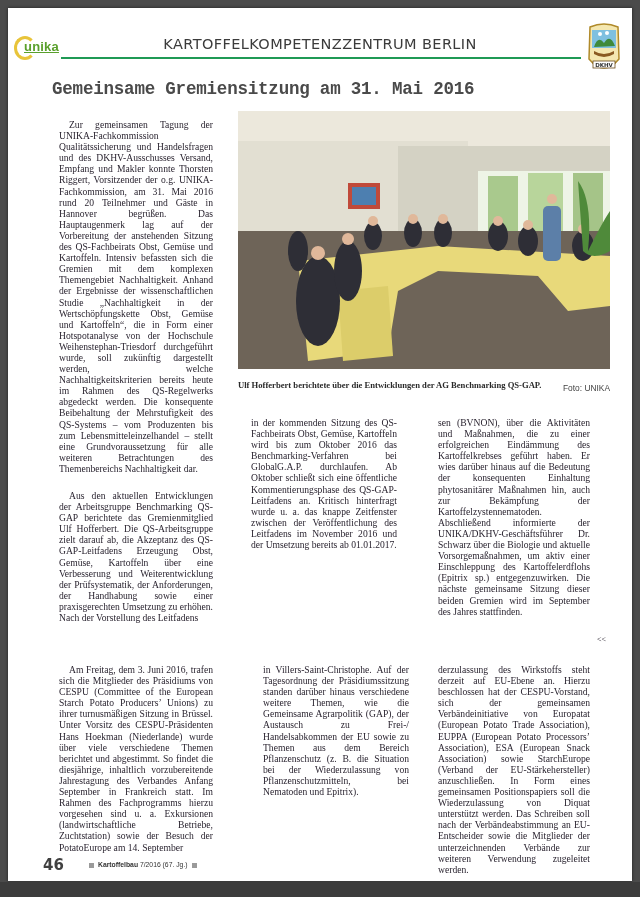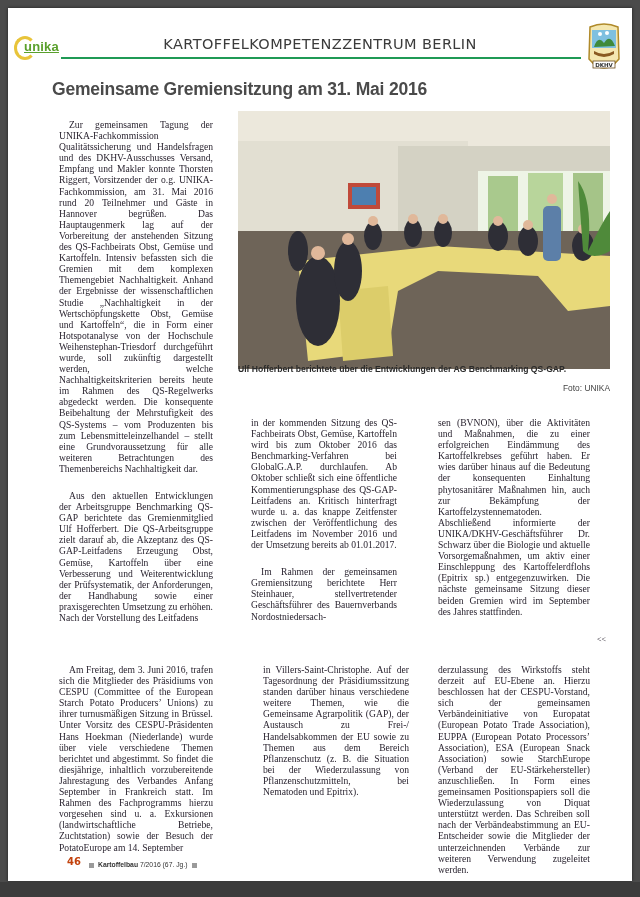--- a/index.html
+++ b/index.html
@@ -9,36 +9,36 @@
 
   
   .logo-unika { position:absolute; left:6px; top:28px; width:60px; height:26px; }
   .logo-unika .arc { position:absolute; left:0; top:0; width:22px; height:24px; border:3px solid #e8c43a; border-right-color:transparent; border-radius:50%; box-sizing:border-box; }
   .logo-unika .txt { position:absolute; left:10px; top:3px; font-family:"Liberation Sans", sans-serif; font-size:13px; font-weight:bold; color:#5aa02c; letter-spacing:0.2px;text-decoration:underline; }
   .header-title { position:absolute; left:0; width:624px; top:28px; text-align:center; font-family:"DejaVu Sans", sans-serif; font-size:14.5px; color:#3b3b3b; letter-spacing:0.4px; }
   .header-rule { position:absolute; left:53px; width:520px; top:49px; height:2px; background:#1f9a55; }
   .logo-dkhv { position:absolute; left:578px; top:15px; width:36px; height:52px; }
 
   
-  .h1 { position:absolute; left:44px; top:71px; font-family:Liberation Sans, sans-serif; font-size:17.5px; font-weight:bold; color:#4a4a4a; letter-spacing:-0.2px; }
+  .h1 { position:absolute; left:44px; top:71px; font-family:Liberation Mono, monospace; font-size:17.5px; font-weight:bold; color:#4a4a4a; letter-spacing:-0.2px; }
   .h2 { position:absolute; left:44px; top:614px; font-family:"DejaVu Sans", sans-serif; font-size:17.5px; font-weight:bold; color:#4a4a4a; letter-spacing:-0.2px; }
 
   .col { position:absolute; font-size:9.6px; line-height:11.1px; color:#2a2430; text-align:justify; hyphens:manual; }
   .col p { margin:16px; text-indent:10px; }
   .col p + p { margin-top:11px; }
   .col p.noindent { text-indent:0; }
   .end-mark { float:right; font-size:8px; margin-top:1px; }
 
   
   .photo { position:absolute; left:230px; top:103px; width:372px; height:258px; overflow:hidden; background:#d9d6cc; }
-  .caption { position:absolute; left:230px; top:356px; width:372px; font-family:Liberation Sans, sans-serif; font-size:8.6px; font-weight:bold; color:#2a2a2a; }
+  .caption { position:absolute; left:230px; top:372px; width:372px; font-family:Liberation Serif, serif; font-size:8.6px; font-weight:bold; color:#2a2a2a; }
   .credit { position:absolute; left:230px; top:375px; width:372px; text-align:right; font-family:"Liberation Sans", sans-serif; font-size:8.4px; color:#444; }
 
   
-  .page-num { position:absolute; left:59px; top:848px; font-family:"DejaVu Sans", sans-serif; font-size:10px; font-weight:bold; color:#c2410c; }
+  .page-num { position:absolute; left:35px; top:848px; font-family:"DejaVu Sans", sans-serif; font-size:15px; font-weight:bold; color:#404040; }
   .footer-mag { position:absolute; left:77px; top:853px; font-family:"Liberation Sans", sans-serif; font-size:6.8px; color:#333; }
   .footer-mag b { font-weight:bold; }
   .sq { display:inline-block; width:5px; height:5px; background:#9a9a9a; vertical-align:middle; margin:0 4px; }
 </style>
 </head>
 <body>
 
 <div class="page">
 
   <div class="logo-unika">
@@ -104,21 +104,20 @@
         <circle cx="345" cy="118" r="5"></circle>
       </g>
       <path d="M340 70 Q355 90 350 140 Q365 110 372 100 L372 140 Q355 150 345 140 Z" fill="#4f8a3a"></path>
     </svg>
   </div>
   <div class="caption">Ulf Hofferbert berichtete über die Entwicklungen der AG Benchmarking QS-GAP.</div>
   <div class="credit">Foto: UNIKA</div>
 
   <div class="col" style="left:227px; top:393px; width:178px;">
     <p class="noindent">in der kommenden Sitzung des QS-Fachbeirats Obst, Gemüse, Kartoffeln wird bis zum Oktober 2016 das Benchmarking-Verfahren bei GlobalG.A.P. durchlaufen. Ab Oktober schließt sich eine öffentliche Kommentierungsphase des QS-GAP-Leitfadens an. Kritisch hinterfragt wurde u. a. das knappe Zeitfenster zwischen der Veröffentlichung des Leitfadens im November 2016 und der Umsetzung bereits ab 01.01.2017.</p>
-    <p>Im Rahmen der gemeinsamen Gremiensitzung berichtete Herr Steinhauer, stellvertretender Geschäftsführer des Bauernverbands Nordostniedersach-</p>
   </div>
 
   <div class="col" style="left:414px; top:393px; width:184px;">
     <p class="noindent">sen (BVNON), über die Aktivitäten und Maßnahmen, die zu einer erfolgreichen Eindämmung des Kartoffelkrebses geführt haben. Er wies darüber hinaus auf die Bedeutung der konsequenten Einhaltung phytosanitärer Maßnahmen hin, auch zur Bekämpfung der Kartoffelzystennematoden. Abschließend informierte der UNIKA/DKHV-Geschäftsführer Dr. Schwarz über die Biologie und aktuelle Vorsorgemaßnahmen, um aktiv einer Einschleppung des Kartoffelerdflohs (Epitrix sp.) entgegenzuwirken. Die nächste gemeinsame Sitzung dieser beiden Gremien wird im September des Jahres stattfinden.</p>
     <span class="end-mark">&lt;&lt;</span>
   </div>
 
 
   <div class="col" style="left:35px; top:640px; width:186px;">
     <p>Am Freitag, dem 3. Juni 2016, trafen sich die Mitglieder des Präsidiums von CESPU (Committee of the European Starch Potato Producers’ Unions) zu ihrer turnusmäßigen Sitzung in Brüssel. Unter Vorsitz des CESPU-Präsidenten Hans Hoekman (Niederlande) wurde über viele verschiedene Themen berichtet und abgestimmt. So findet die diesjährige, inhaltlich vorzubereitende Jahrestagung des Verbandes Anfang September in Frankreich statt. Im Rahmen des Fachprogramms hierzu vorgesehen sind u. a. Exkursionen (landwirtschaftliche Betriebe, Zuchtstation) sowie der Besuch der PotatoEurope am 14. September</p>

